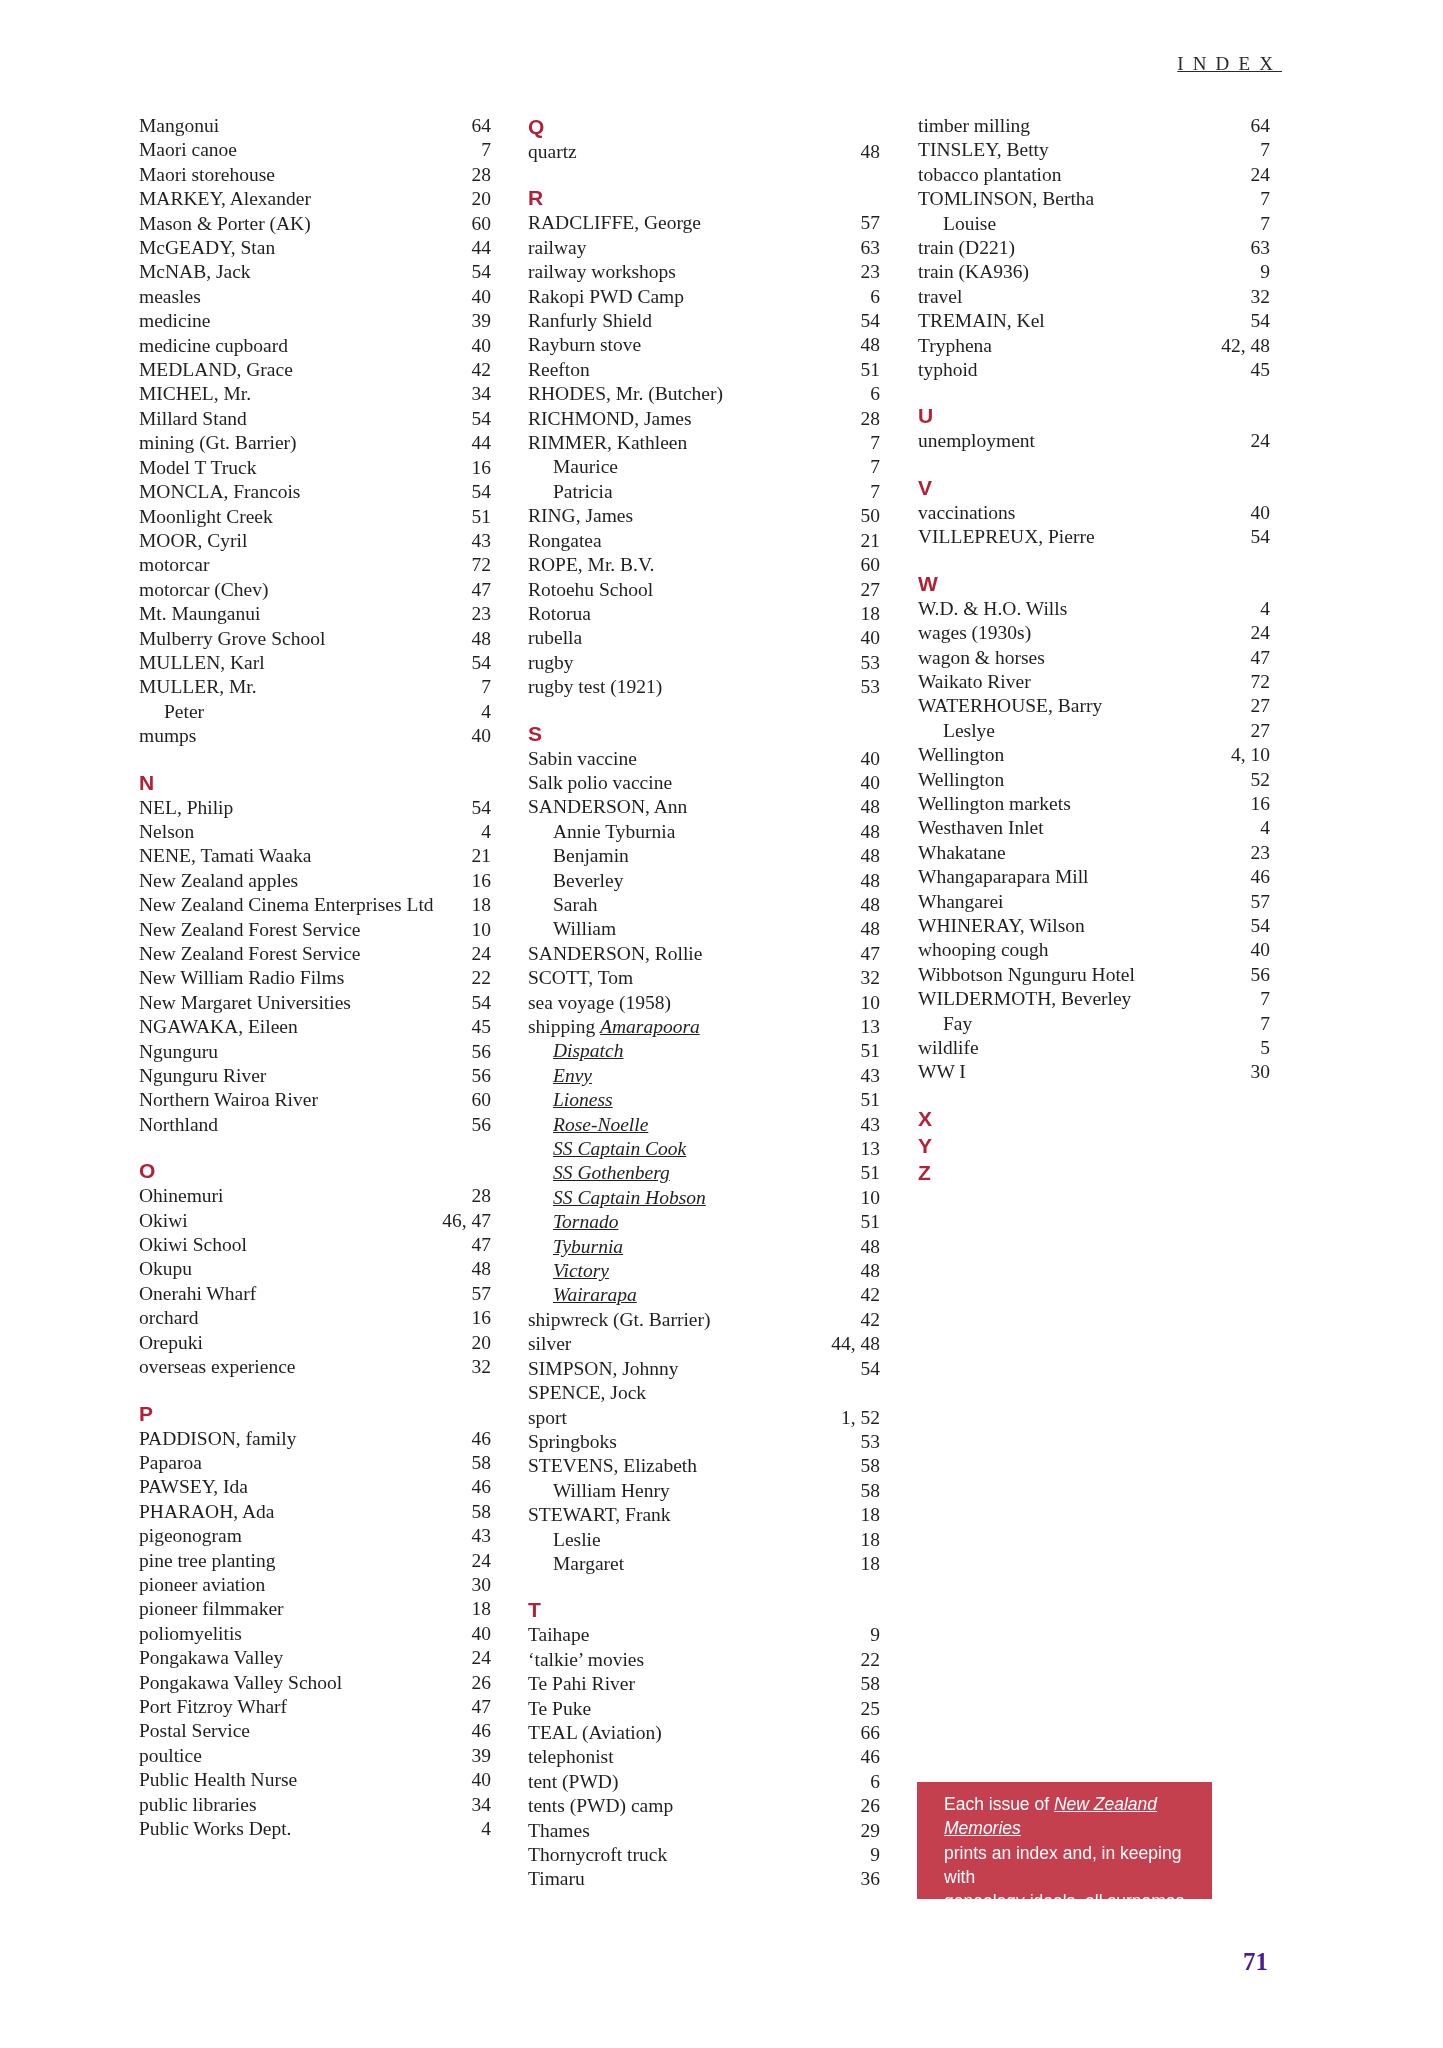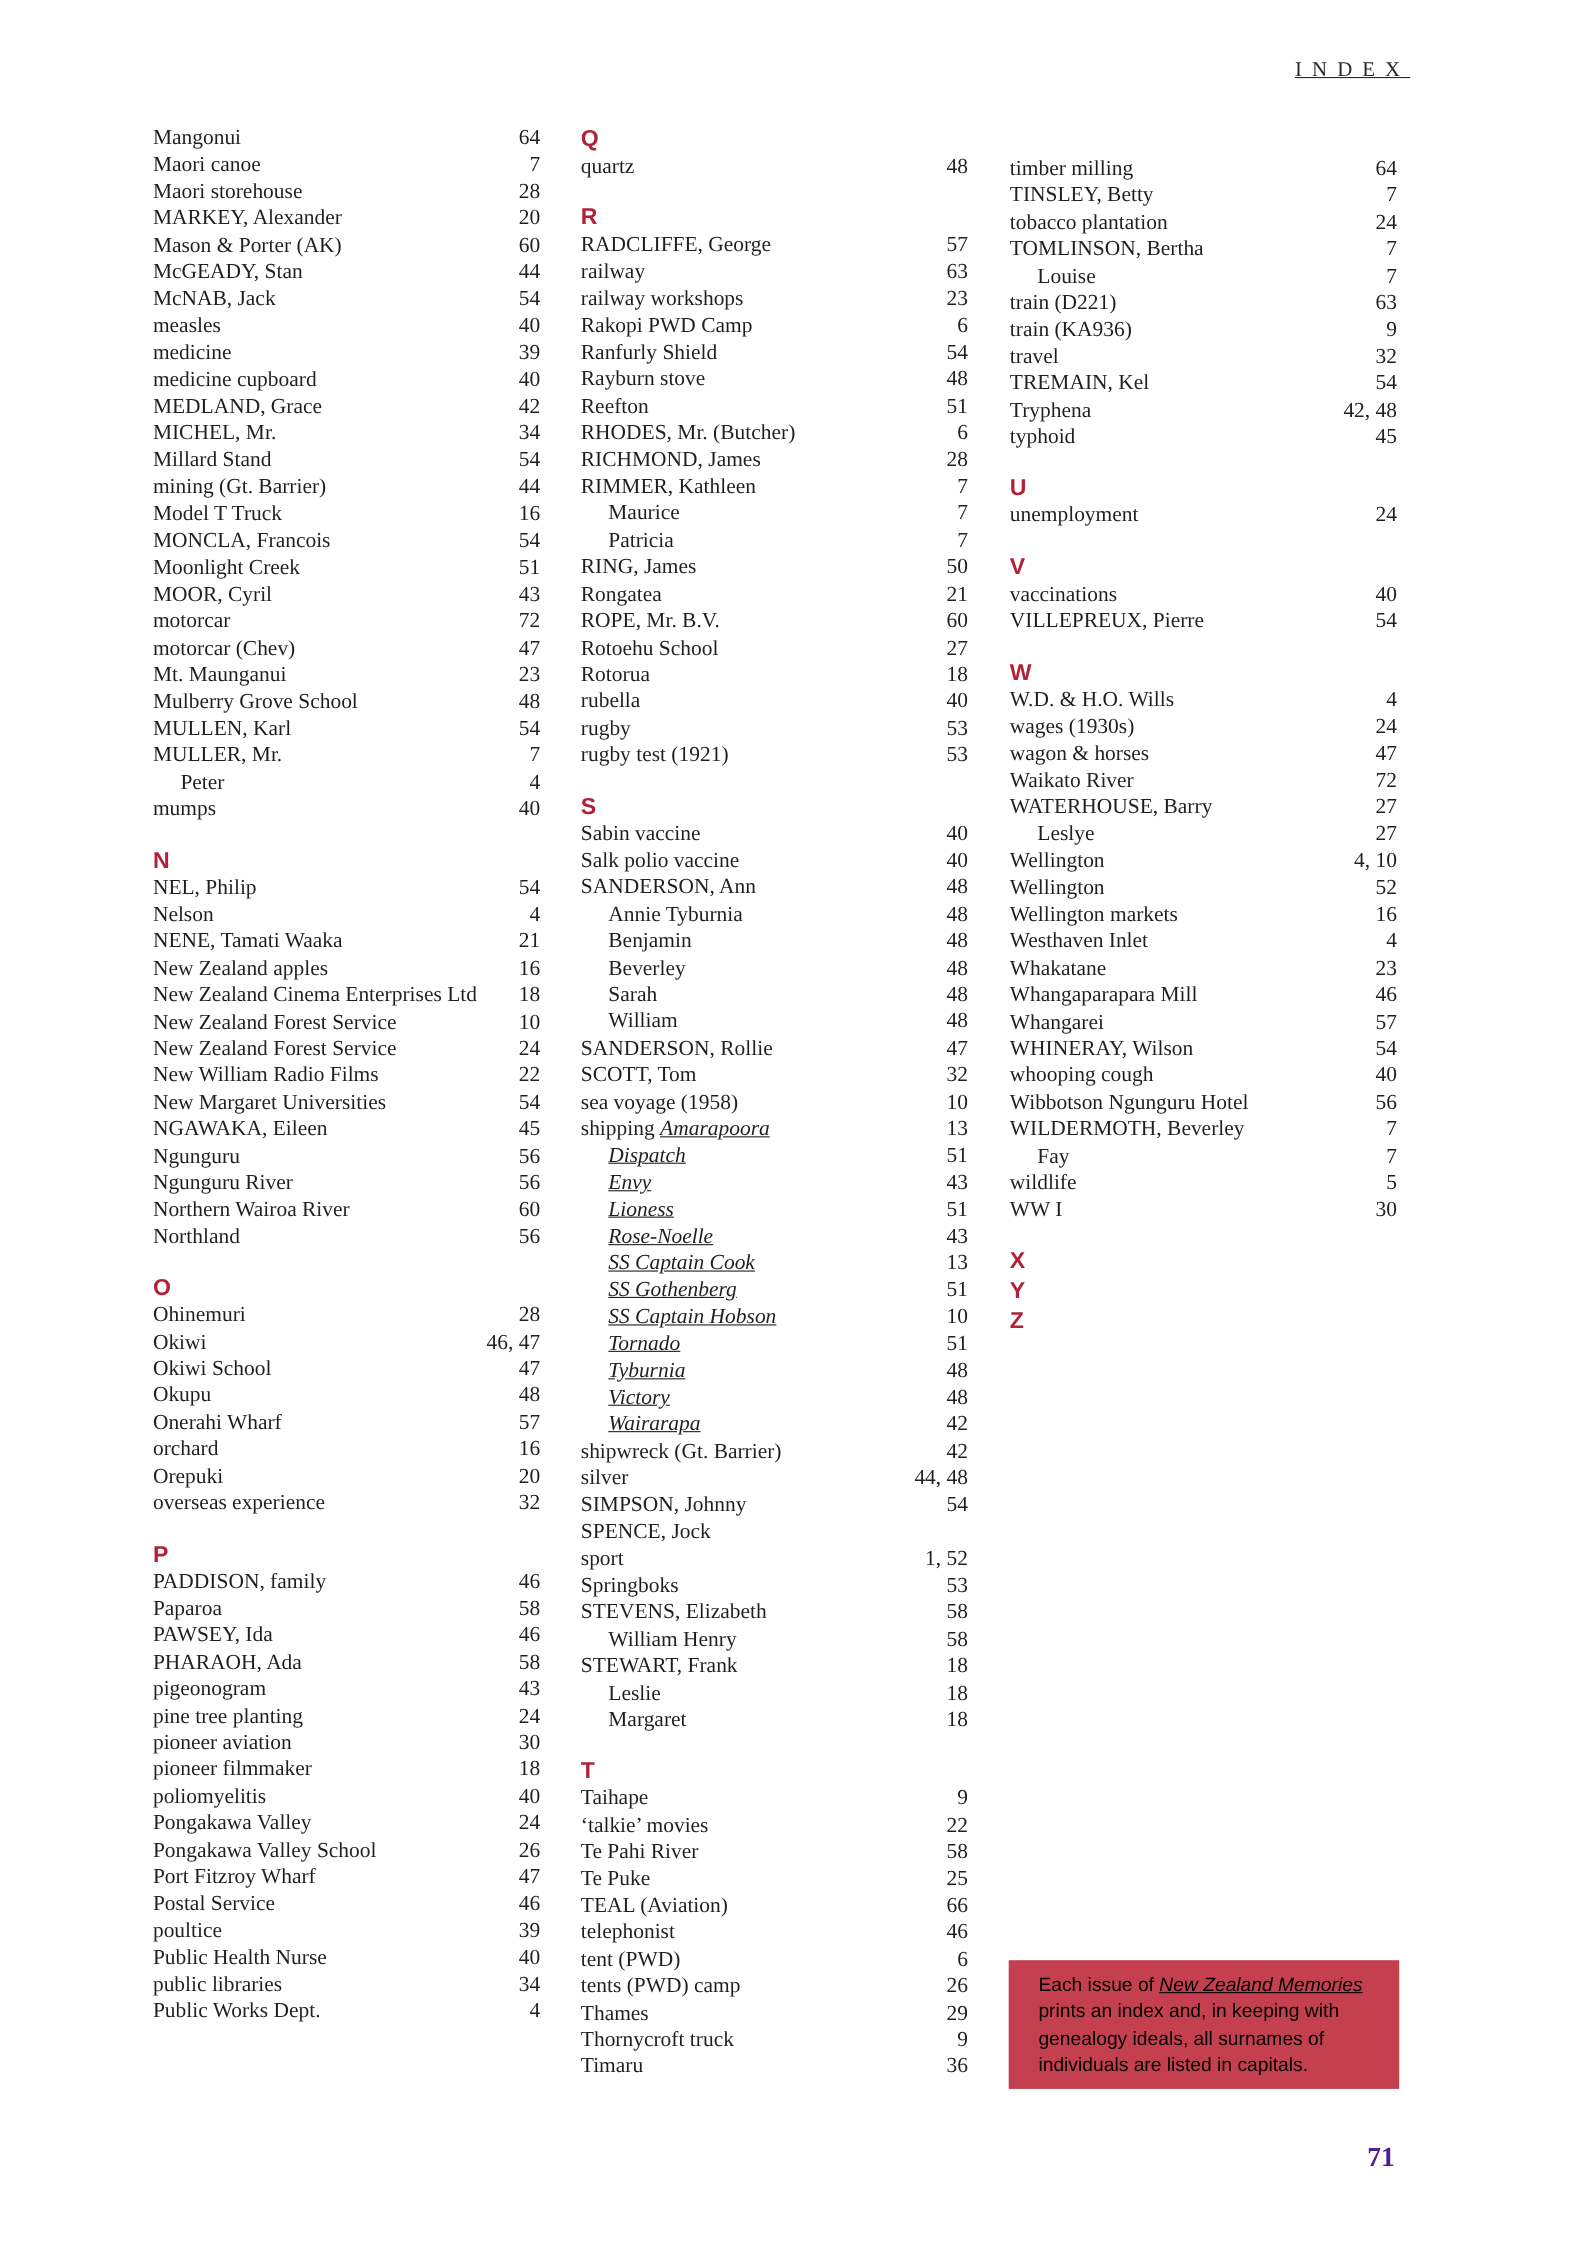--- a/index.html
+++ b/index.html
@@ -11,40 +11,40 @@
   .page{position:relative;width:1443px;height:2048px;background:#ffffff;}
   .running-head{
     position:absolute;top:53px;right:161px;
     font-size:19px;letter-spacing:0.48em;color:#2a2a2a;
     font-family:"Liberation Serif", serif;
     text-decoration:underline;
   }
   .col{position:absolute;top:114px;width:352px;}
   #col1{left:139px;}
   #col2{left:528px;}
-  #col3{left:918px;margin-top:28px;}
+  #col3{left:918px;}
   .section{margin-top:21px;}
   .section.first{margin-top:0;}
   .section.compact{margin-top:1px;}
   .letter{
     color:#b12239;
     font-family:"Liberation Sans", sans-serif;
     font-weight:700;font-size:21px;line-height:26px;
   }
   .entry{
     display:flex;justify-content:space-between;align-items:baseline;
     font-size:19.5px;line-height:24.4px;white-space:nowrap;
   }
   .entry .nm{padding-right:10px;}
   .entry.ind .nm{padding-left:25px;text-align:right;}
   .it{font-style:italic;text-decoration:underline;}
   .pg{white-space:nowrap;}
   .note-box{
-    position:absolute;left:917px;top:1782px;width:355px;height:117px;
-    box-sizing:border-box;background:#c5404f;color:#000000;
+    position:absolute;left:917px;top:1782px;width:295px;height:117px;
+    box-sizing:border-box;background:#c5404f;color:#ffffff;
     padding:10px 16px 10px 27px;
     font-family:"Liberation Sans", sans-serif;
     font-size:17.5px;line-height:24.3px;
   }
   .folio{
     position:absolute;top:1948px;right:175px;
     font-size:25px;font-weight:700;color:#4c1d95;
     font-family:"Liberation Serif", serif;
   }
 </style>

